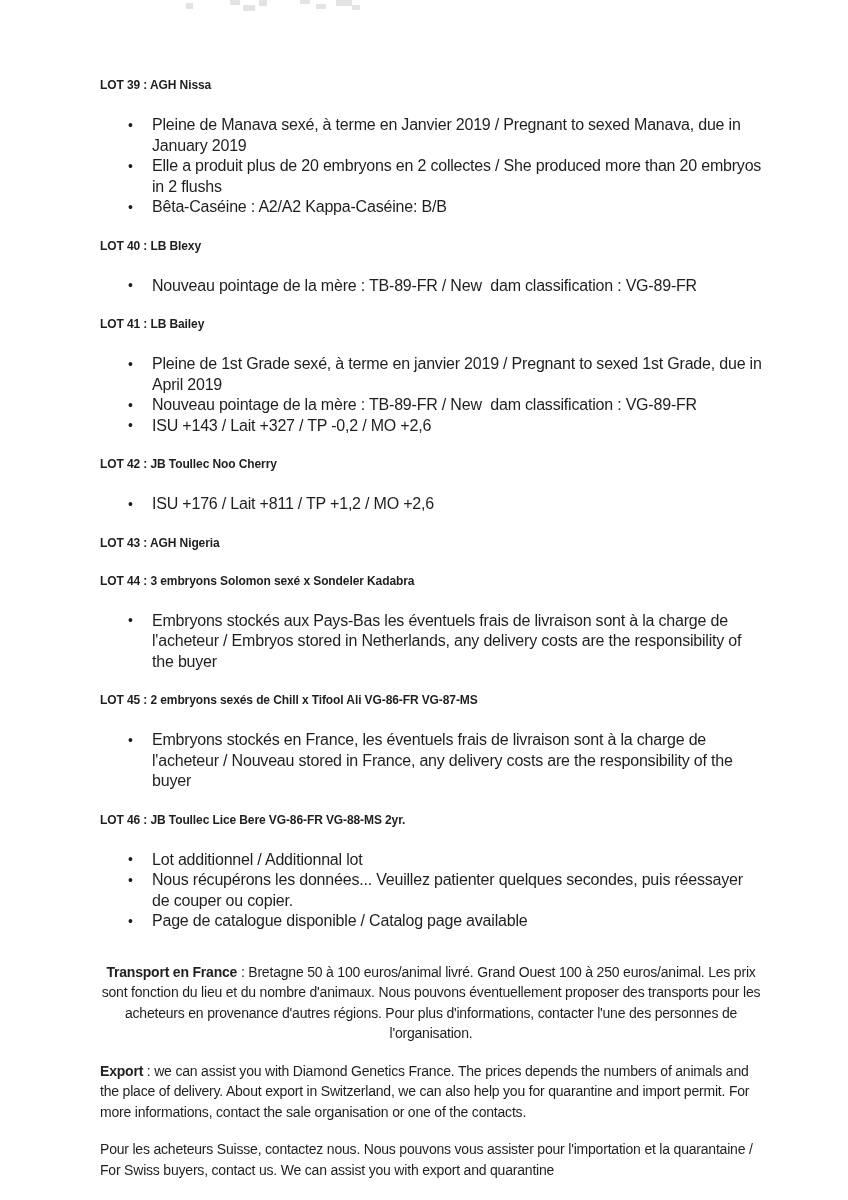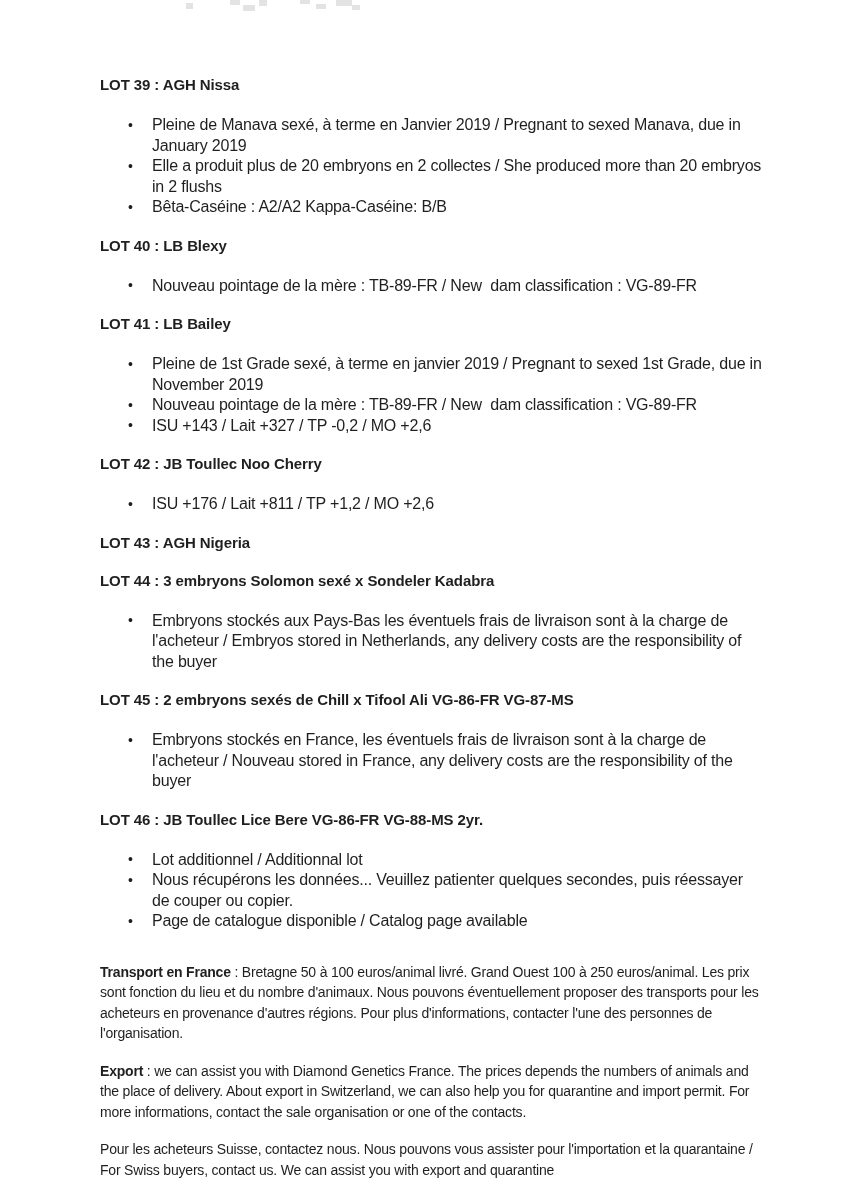--- a/index.html
+++ b/index.html
@@ -34,21 +34,21 @@
   .top-artifacts span:nth-child(1) { left: 186px; top: 3px; width: 7px;  height: 6px; }
   .top-artifacts span:nth-child(2) { left: 230px; top: 0;   width: 10px; height: 5px; }
   .top-artifacts span:nth-child(3) { left: 243px; top: 5px; width: 12px; height: 6px; }
   .top-artifacts span:nth-child(4) { left: 259px; top: 0;   width: 8px;  height: 6px; }
   .top-artifacts span:nth-child(5) { left: 300px; top: 0;   width: 10px; height: 4px; }
   .top-artifacts span:nth-child(6) { left: 316px; top: 4px; width: 10px; height: 5px; }
   .top-artifacts span:nth-child(7) { left: 336px; top: 0;   width: 16px; height: 6px; }
   .top-artifacts span:nth-child(8) { left: 352px; top: 5px; width: 8px;  height: 5px; }
 
   .lot-title {
-    font-size: 15px;
+    font-size: 12px;
     line-height: 20px;
     font-weight: 700;
     letter-spacing: -0.1px;
     margin: 18px 0 0 0;
     white-space: pre-wrap;
   }
   .lot-title.first { margin-top: 0; }
 
   ul.lot-bullets {
     list-style: none;
@@ -73,21 +73,21 @@
   }
 
   .para {
     margin: 17px 0 0 0;
     font-size: 14px;
     line-height: 20.5px;
     letter-spacing: -0.2px;
     max-width: 662px;
     white-space: pre-wrap;
   }
-  .para.para-first { margin-top: 30px; }
+  .para.para-first { margin-top: 30px; text-align: center; }
   .para b { font-weight: 700; }
 </style>
 </head>
 <body>
 
 <div class="page">
 
   <div class="top-artifacts">
     <span></span>
       <span></span>
@@ -106,21 +106,21 @@
     <li>Bêta-Caséine : A2/A2 Kappa-Caséine: B/B</li>
   </ul>
 
   <div class="lot-title">LOT 40 : LB Blexy</div>
   <ul class="lot-bullets">
     <li>Nouveau pointage de la mère : TB-89-FR / New  dam classification : VG-89-FR</li>
   </ul>
 
   <div class="lot-title">LOT 41 : LB Bailey</div>
   <ul class="lot-bullets">
-    <li>Pleine de 1st Grade sexé, à terme en janvier 2019 / Pregnant to sexed 1st Grade, due in November 2019</li>
+    <li>Pleine de 1st Grade sexé, à terme en janvier 2019 / Pregnant to sexed 1st Grade, due in April 2019</li>
     <li>Nouveau pointage de la mère : TB-89-FR / New  dam classification : VG-89-FR</li>
     <li>ISU +143 / Lait +327 / TP -0,2 / MO +2,6</li>
   </ul>
 
   <div class="lot-title">LOT 42 : JB Toullec Noo Cherry</div>
   <ul class="lot-bullets">
     <li>ISU +176 / Lait +811 / TP +1,2 / MO +2,6</li>
   </ul>
 
   <div class="lot-title">LOT 43 : AGH Nigeria</div>

